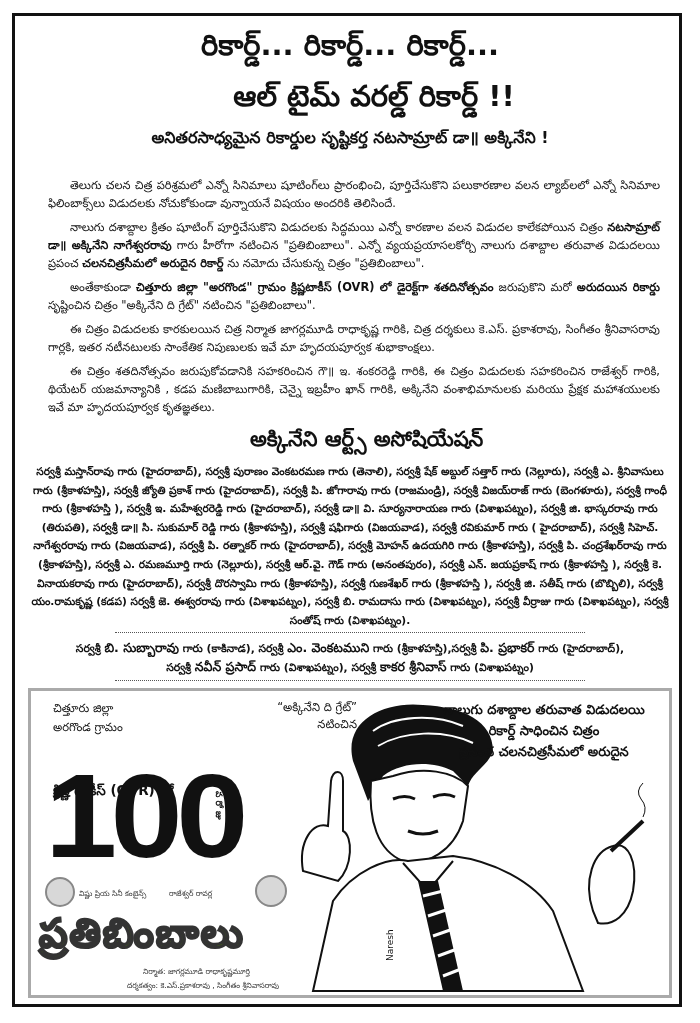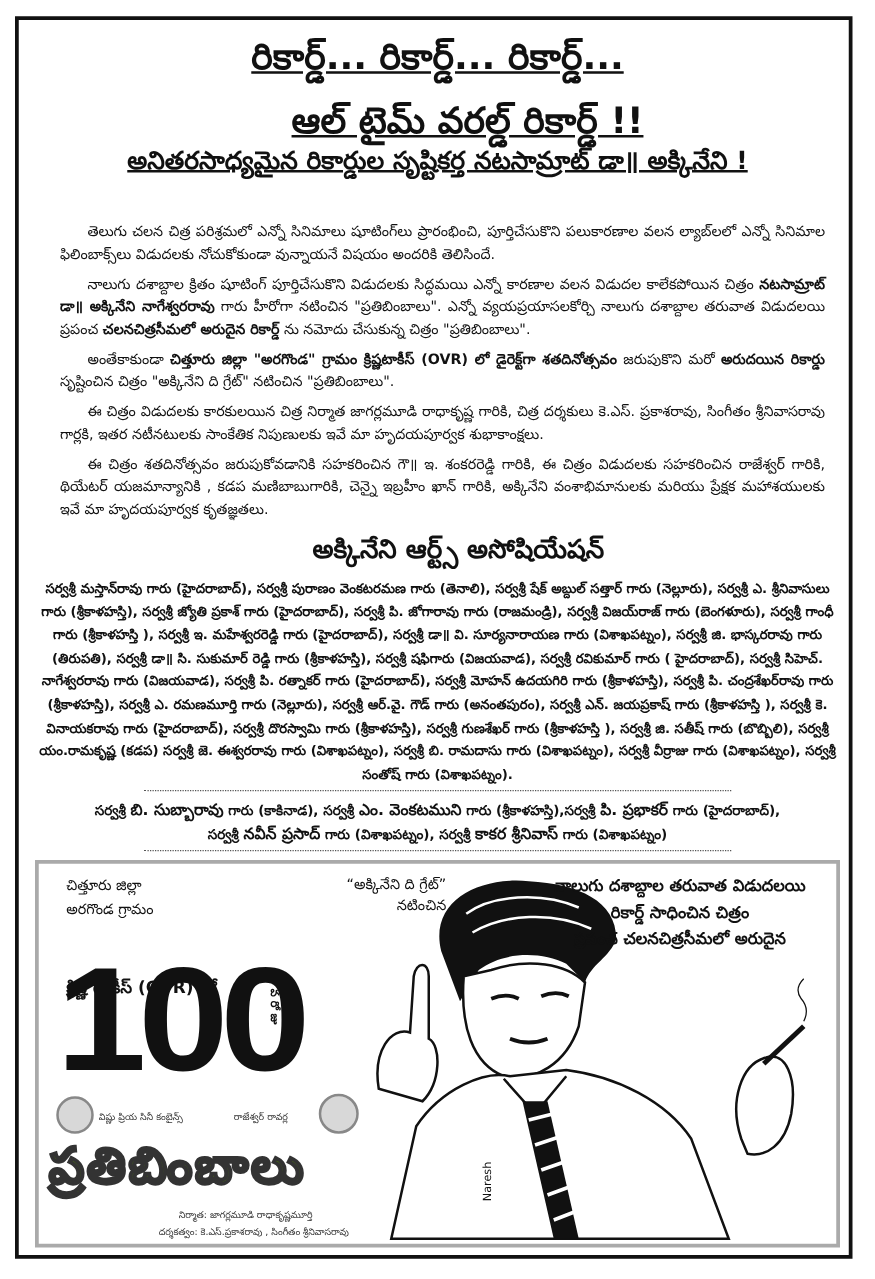--- a/index.html
+++ b/index.html
@@ -1,21 +1,21 @@
 <!DOCTYPE html>
 <html><head>
 <meta charset="utf-8">
 <style>
   html, body { margin: 0; padding: 0; background: #ffffff; }
   body { width: 700px; height: 1023px; position: relative; overflow: hidden; font-family: "DejaVu Sans", sans-serif; color: #111; }
   .outer { position: absolute; left: 12px; top: 13px; width: 670px; height: 994px; border: 3px solid #111; box-sizing: border-box; }
-  .h1 { position: absolute; left: 0; width: 700px; text-align: center; font-weight: bold; color: #111; text-decoration: underline; }
+  .h1 { position: absolute; left: 0; width: 700px; text-align: center; font-weight: bold; color: #111; }
   .h1.l1 { top: 28px; font-size: 29px; letter-spacing: 0px; }
   .h1.l2 { top: 79px; font-size: 29px; padding-left: 24px; }
-  .h1.l3 { top: 116px; font-size: 20px; }
+  .h1.l3 { top: 128px; font-size: 16px; }
   .para { position: absolute; left: 48px; width: 612px; font-size: 11.4px; line-height: 18px; text-align: justify; }
   .para .b { font-weight: bold; }
   .assoc { position: absolute; left: 0; width: 648px; top: 427px; padding-left: 250px; box-sizing: border-box; font-size: 21px; font-weight: bold; }
   .names { position: absolute; left: 26px; width: 648px; top: 462px; font-size: 10.6px; line-height: 18.6px; text-align: center; font-weight: 600; }
   .dots { position: absolute; left: 115px; width: 470px; border-top: 1px dotted #555; }
   .names2 { position: absolute; left: 26px; width: 648px; top: 639px; font-size: 10.8px; line-height: 18px; text-align: center; font-weight: 600; }
   .names2 .big { font-size: 12.5px; font-weight: bold; }
   .box { position: absolute; left: 28px; top: 688px; width: 644px; height: 310px; border: 3px solid #aaa; box-sizing: border-box; background: #fff; }
   .venue { position: absolute; left: 22px; top: 8px; font-size: 11.5px; line-height: 19px; }
   .venue .strong { font-size: 13.5px; font-weight: bold; margin-top: 44px; }
@@ -103,21 +103,21 @@
 
   <div class="caption">
     <div>నాలుగు దశాబ్దాల తరువాత విడుదలయి</div>
     <div>రికార్డ్ సాధించిన చిత్రం</div>
     <div>ప్రపంచ చలనచిత్రసీమలో అరుదైన</div>
   </div>
 
   <div class="banner-row">
     <div class="logo-circle" style="left:0;top:0;"></div>
     <div class="banner-text" style="left:34px;">విష్ణు ప్రియ సినీ కంబైన్స్</div>
-    <div class="banner-text" style="left:142px;">రాజేశ్వర్ రావర్ల</div>
+    <div class="banner-text" style="left:124px;">రాజేశ్వర్ రావర్ల</div>
     <div class="logo-circle" style="left:210px;top:-2px;width:28px;height:28px;"></div>
   </div>
 
   <div class="title-logo">ప్రతిబింబాలు</div>
 
   <div class="credit" style="left:112px;top:276px;">నిర్మాత: జాగర్లమూడి రాధాకృష్ణమూర్తి</div>
   <div class="credit" style="left:76px;top:290px;margin-left:20px;">దర్శకత్వం: కె.ఎస్.ప్రకాశరావు , సింగీతం శ్రీనివాసరావు</div>
 </div>
 
 </body></html>

